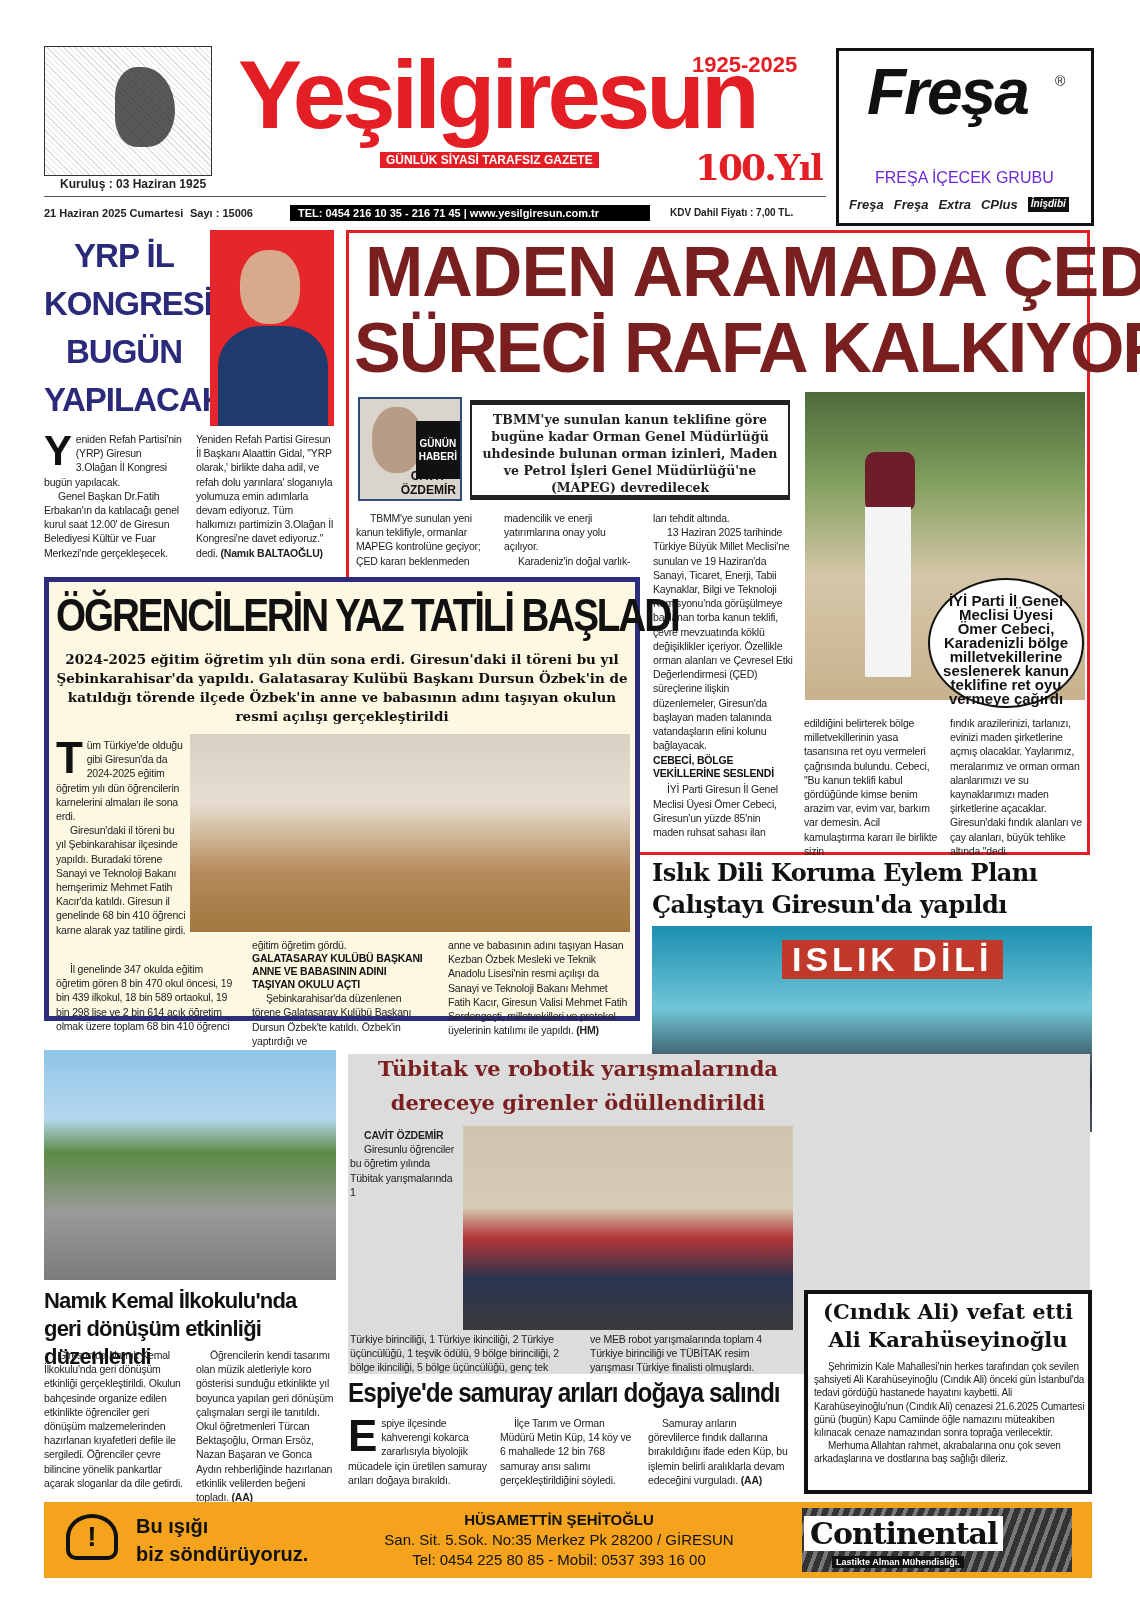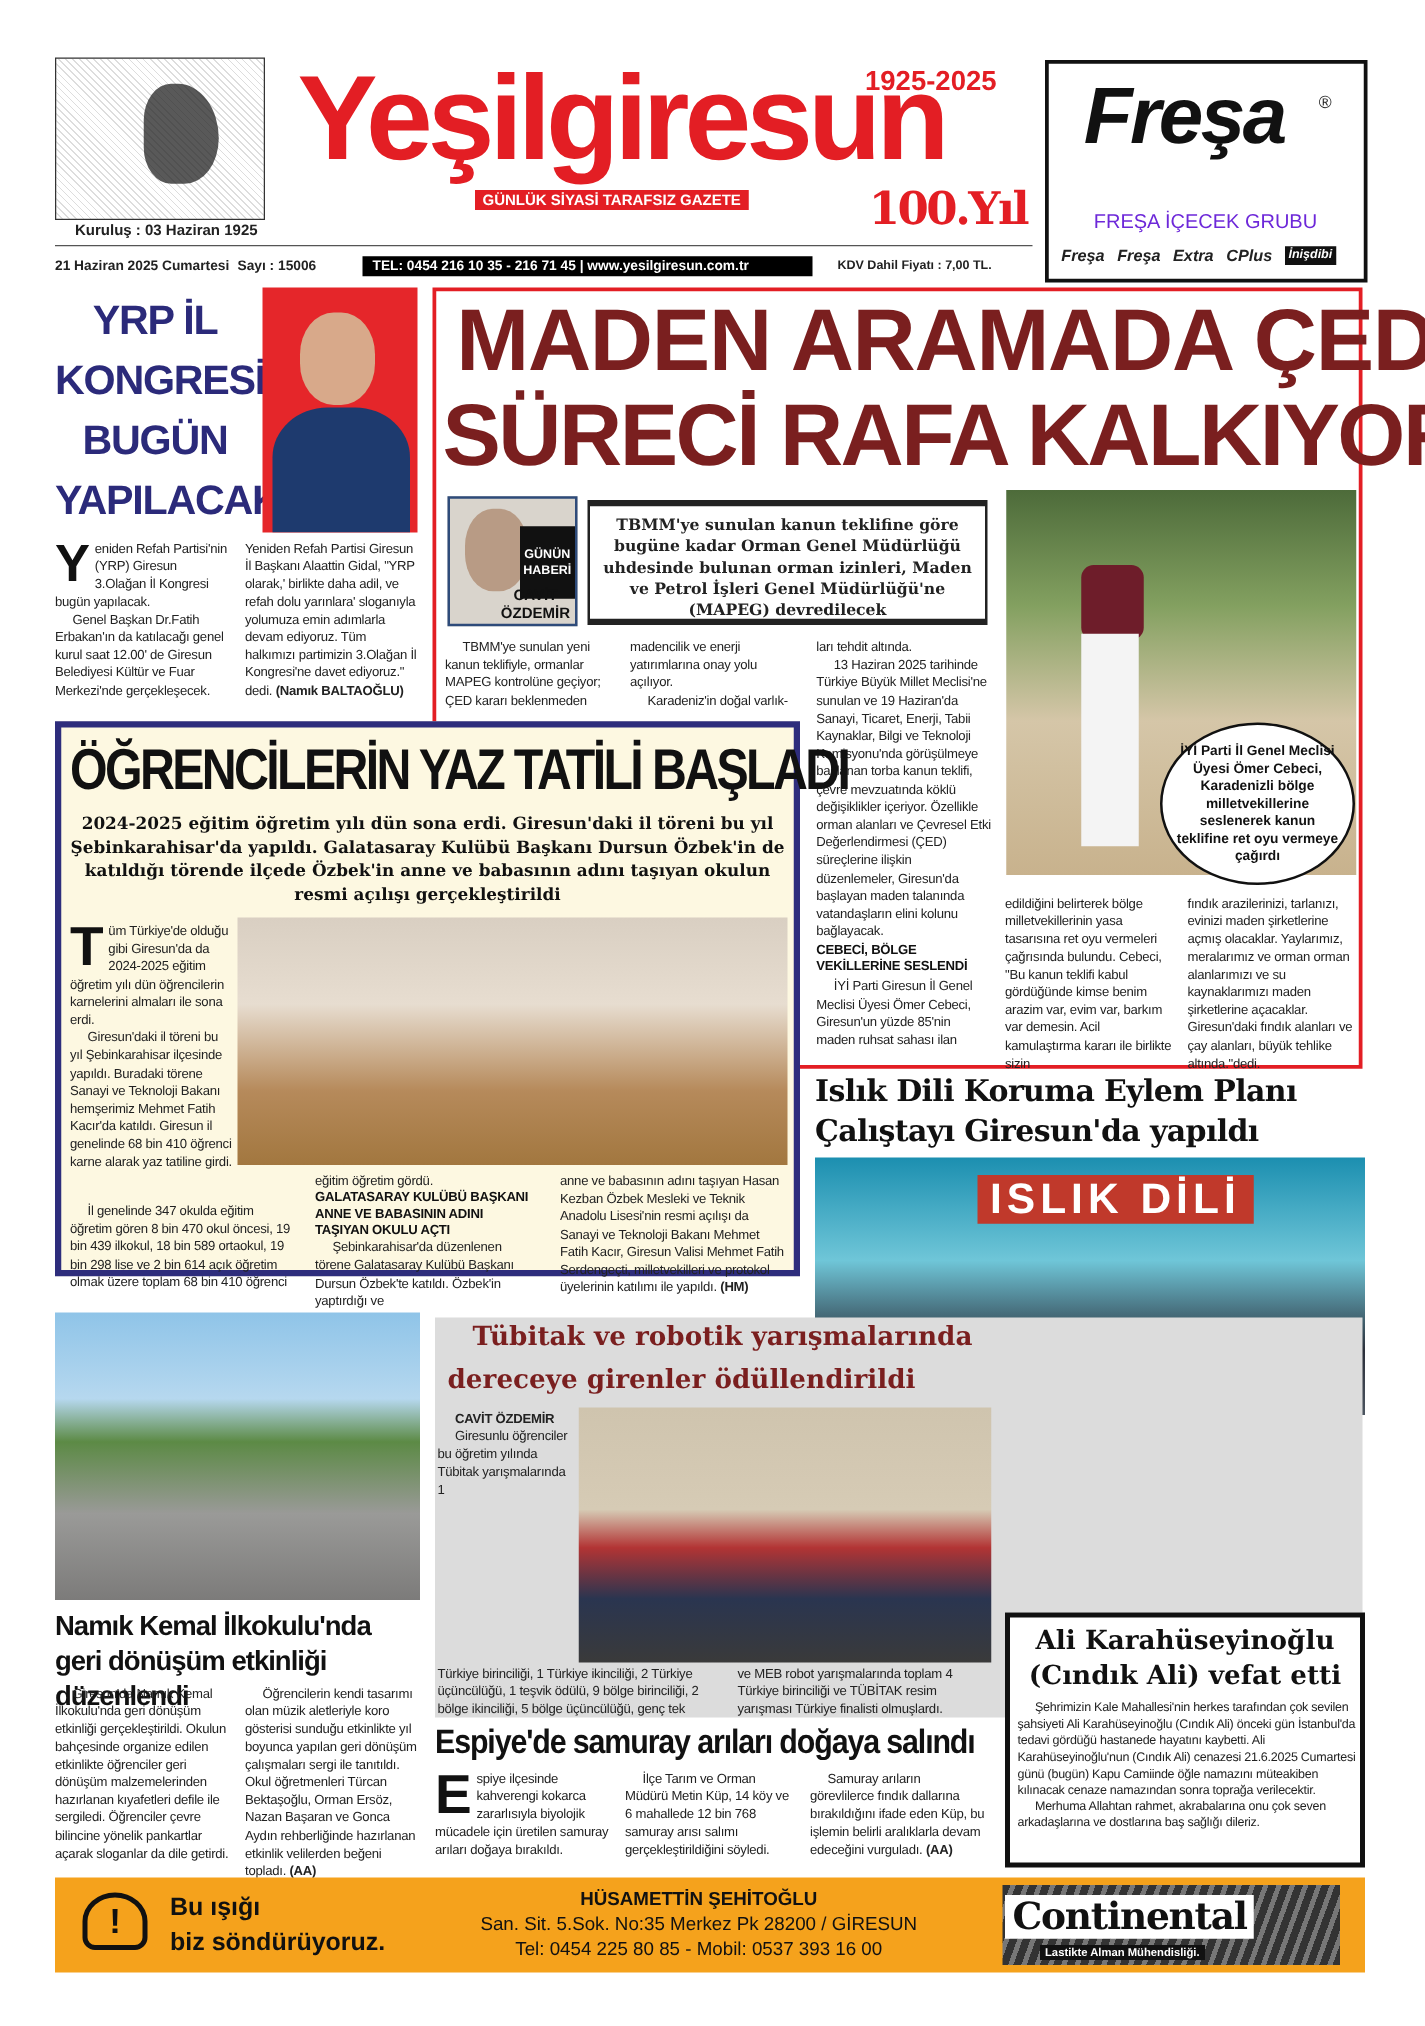--- a/index.html
+++ b/index.html
@@ -78,21 +78,21 @@
     <div>CAVİT</div>
     <div>ÖZDEMİR</div>
   </div>
 </div>
 <div class="abs serif" style="left:470px;top:400px;width:320px;height:100px;border:2px solid #222;border-top-width:5px;border-bottom-width:5px;font-size:12.5px;font-weight:bold;text-align:center;line-height:17px;padding:6px 8px;color:#222">TBMM'ye sunulan kanun teklifine göre bugüne kadar Orman Genel Müdürlüğü uhdesinde bulunan orman izinleri, Maden ve Petrol İşleri Genel Müdürlüğü'ne (MAPEG) devredilecek</div>
 
 <div class="abs photo" style="left:805px;top:392px;width:280px;height:308px;background:linear-gradient(180deg,#4d6b3a 0,#83a060 30%,#d5c6a8 60%,#c8b28d 100%)">
   <div style="position:absolute;left:60px;top:60px;width:50px;height:60px;background:#6e1d2a;border-radius:10px"></div>
   <div style="position:absolute;left:60px;top:115px;width:46px;height:170px;background:#f4f4f4"></div>
 </div>
-<div class="abs" style="left:928px;top:578px;width:156px;height:130px;border-radius:50%;background:#fff;border:2px solid #111;font-size:11px;font-weight:bold;text-align:center;line-height:14px;padding:14px 10px;color:#111">İYİ  Parti İl Genel Meclisi Üyesi Ömer Cebeci, Karadenizli bölge milletvekillerine seslenerek kanun teklifine ret oyu vermeye çağırdı</div>
+<div class="abs" style="left:928px;top:578px;width:156px;height:130px;border-radius:50%;background:#fff;border:2px solid #111;font-size:15px;font-weight:bold;text-align:center;line-height:14px;padding:14px 10px;color:#111">İYİ  Parti İl Genel Meclisi Üyesi Ömer Cebeci, Karadenizli bölge milletvekillerine seslenerek kanun teklifine ret oyu vermeye çağırdı</div>
 
 <div class="abs body-text" style="left:356px;top:511px;width:128px;text-indent:14px">TBMM'ye sunulan yeni kanun teklifiyle, ormanlar MAPEG kontrolüne geçiyor; ÇED kararı beklenmeden</div>
 <div class="abs body-text" style="left:504px;top:511px;width:130px">
   <div>madencilik ve enerji yatırımlarına onay yolu açılıyor.</div>
   <p>Karadeniz'in doğal varlık-</p>
 </div>
 <div class="abs body-text" style="left:653px;top:511px;width:140px">
   <div>ları tehdit altında.</div>
   <p>13 Haziran 2025 tarihinde Türkiye Büyük Millet Meclisi'ne sunulan ve 19 Haziran'da Sanayi, Ticaret, Enerji, Tabii Kaynaklar, Bilgi ve Teknoloji Komisyonu'nda görüşülmeye başlanan torba kanun teklifi, çevre mevzuatında köklü değişiklikler içeriyor. Özellikle orman alanları ve Çevresel Etki Değerlendirmesi (ÇED) süreçlerine ilişkin düzenlemeler, Giresun'da başlayan maden talanında vatandaşların elini kolunu bağlayacak.</p>
   <div class="sub-head" style="margin:2px 0">CEBECİ, BÖLGE VEKİLLERİNE SESLENDİ</div>
@@ -139,21 +139,21 @@
 <div class="abs photo" style="left:44px;top:1050px;width:292px;height:230px;background:linear-gradient(180deg,#8fc4e8 0,#b6d8ef 30%,#5c8a45 45%,#9a9a98 70%,#7c7b7a 100%)"></div>
 <div class="abs" style="left:44px;top:1287px;width:292px;text-align:left;font-size:22px;font-weight:bold;line-height:28px;color:#111;letter-spacing:-0.8px">Namık Kemal İlkokulu'nda geri dönüşüm etkinliği düzenlendi</div>
 <div class="abs body-text" style="left:44px;top:1348px;width:146px;text-indent:14px">Giresun'da Namık Kemal İlkokulu'nda geri dönüşüm etkinliği gerçekleştirildi. Okulun bahçesinde organize edilen etkinlikte öğrenciler geri dönüşüm malzemelerinden hazırlanan kıyafetleri defile ile sergiledi. Öğrenciler çevre bilincine yönelik pankartlar açarak sloganlar da dile getirdi.</div>
 <div class="abs body-text" style="left:196px;top:1348px;width:142px;text-indent:14px">
   <span>Öğrencilerin kendi tasarımı olan müzik aletleriyle koro gösterisi sunduğu etkinlikte yıl boyunca yapılan geri dönüşüm çalışmaları sergi ile tanıtıldı. Okul öğretmenleri Türcan Bektaşoğlu, Orman Ersöz, Nazan Başaran ve Gonca Aydın rehberliğinde hazırlanan etkinlik velilerden beğeni topladı.</span>
   <b>(AA)</b>
 </div>
 
 <div class="abs" style="left:348px;top:1054px;width:742px;height:320px;background:#dcdcdc"></div>
 <div class="abs serif" style="left:358px;top:1056px;width:440px;text-align:center;font-size:21px;font-weight:bold;color:#7a1f1f;white-space:nowrap">Tübitak ve robotik yarışmalarında</div>
-<div class="abs serif" style="left:358px;top:1090px;width:440px;font-size:21px;font-weight:bold;color:#7a1f1f;white-space:nowrap">dereceye girenler ödüllendirildi</div>
+<div class="abs serif" style="left:358px;top:1090px;width:440px;text-align:center;font-size:21px;font-weight:bold;color:#7a1f1f;white-space:nowrap">dereceye girenler ödüllendirildi</div>
 <div class="abs photo" style="left:463px;top:1126px;width:330px;height:204px;background:linear-gradient(180deg,#cfc4ae 0,#d6cbb5 40%,#b23434 55%,#2a3550 75%,#3a3a3a 100%)"></div>
 <div class="abs body-text" style="left:350px;top:1128px;width:110px">
   <div style="font-weight:bold;font-size:10.5px;padding-left:14px">CAVİT ÖZDEMİR</div>
   <p>Giresunlu öğrenciler bu öğretim yılında Tübitak yarışmalarında 1</p>
 </div>
 <div class="abs body-text" style="left:350px;top:1332px;width:226px">Türkiye birinciliği, 1  Türkiye ikinciliği, 2 Türkiye üçüncülüğü, 1 teşvik ödülü,  9 bölge birinciliği, 2 bölge ikinciliği, 5 bölge üçüncülüğü,  genç tek</div>
 <div class="abs body-text" style="left:590px;top:1332px;width:200px">ve MEB robot yarışmalarında toplam 4 Türkiye birinciliği ve   TÜBİTAK resim yarışması Türkiye finalisti olmuşlardı.</div>
 
 <div class="abs" style="left:348px;top:1378px;font-size:27px;font-weight:bold;color:#111;letter-spacing:-1px;white-space:nowrap;transform:scaleX(.9);transform-origin:left">Espiye'de samuray arıları doğaya salındı</div>
 <div class="abs body-text" style="left:348px;top:1416px;width:140px">
@@ -161,22 +161,22 @@
   <span>spiye ilçesinde kahverengi kokarca zararlısıyla biyolojik mücadele için üretilen samuray arıları doğaya bırakıldı.</span>
 </div>
 <div class="abs body-text" style="left:500px;top:1416px;width:136px;text-indent:14px">İlçe Tarım ve Orman Müdürü Metin Küp, 14 köy ve 6 mahallede 12 bin 768 samuray arısı salımı gerçekleştirildiğini söyledi.</div>
 <div class="abs body-text" style="left:648px;top:1416px;width:140px;text-indent:14px">
   <span>Samuray arıların görevlilerce fındık dallarına bırakıldığını ifade eden Küp, bu işlemin belirli aralıklarla devam edeceğini vurguladı.</span>
   <b>(AA)</b>
 </div>
 
 <div class="abs" style="left:804px;top:1290px;width:288px;height:204px;border:4px solid #111;background:#fff"></div>
 <div class="abs serif" style="left:808px;top:1298px;width:280px;text-align:center;font-size:21px;font-weight:bold;line-height:28px;color:#111">
+  <div>(Cındık Ali) vefat etti</div>
   <div>Ali Karahüseyinoğlu</div>
-  <div>(Cındık Ali) vefat etti</div>
 </div>
 <div class="abs body-text" style="left:814px;top:1360px;width:272px;font-size:10px;line-height:13.2px">
   <p>Şehrimizin Kale Mahallesi'nin herkes tarafından çok sevilen şahsiyeti Ali Karahüseyinoğlu (Cındık Ali) önceki gün İstanbul'da tedavi gördüğü hastanede hayatını kaybetti. Ali Karahüseyinoğlu'nun (Cındık Ali) cenazesi 21.6.2025 Cumartesi günü (bugün) Kapu Camiinde öğle namazını müteakiben kılınacak cenaze namazından sonra  toprağa verilecektir.</p>
   <p>Merhuma Allahtan rahmet, akrabalarına onu çok seven arkadaşlarına ve dostlarına baş sağlığı dileriz.</p>
 </div>
 
 <div class="abs" style="left:44px;top:1502px;width:1048px;height:76px;background:#f5a21c">
   <div style="position:absolute;left:22px;top:12px;width:52px;height:46px;border:4px solid #111;border-radius:50% 50% 10px 10px;text-align:center;font-size:28px;font-weight:bold;line-height:38px;color:#111">!</div>
   <div style="position:absolute;left:92px;top:10px;font-size:20px;font-weight:bold;line-height:28px;color:#111">
     <div>Bu ışığı</div>

